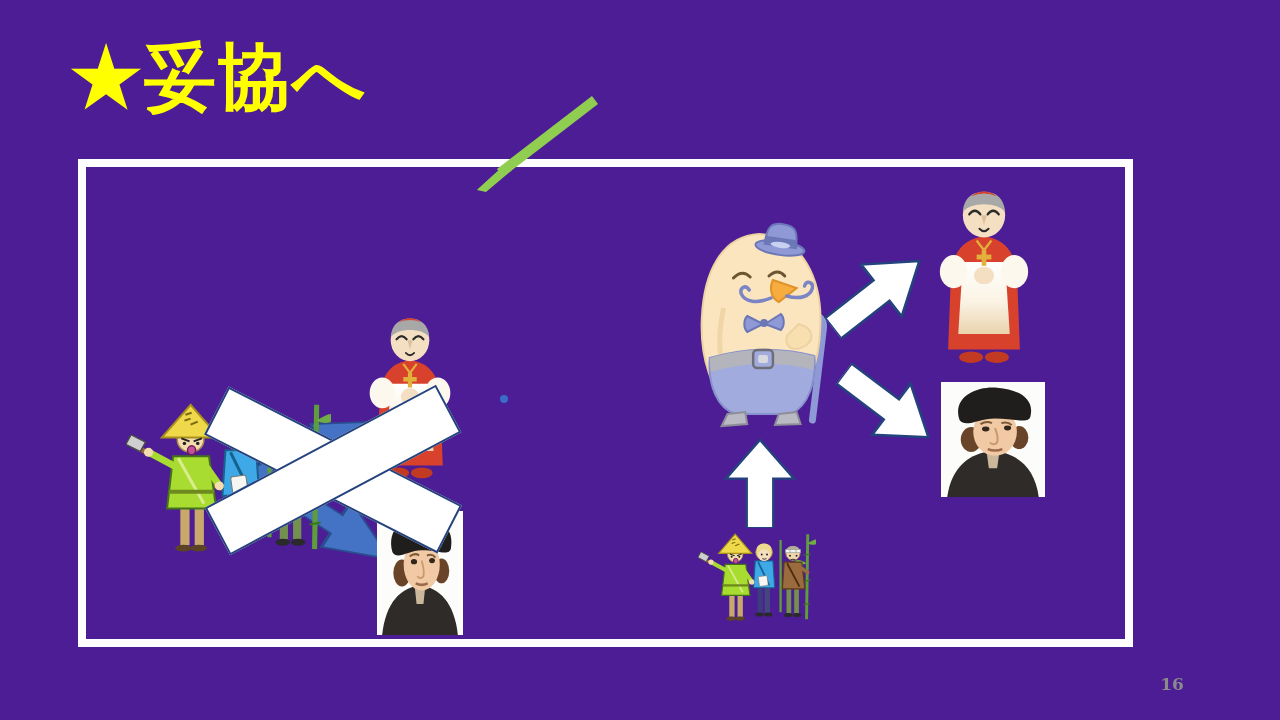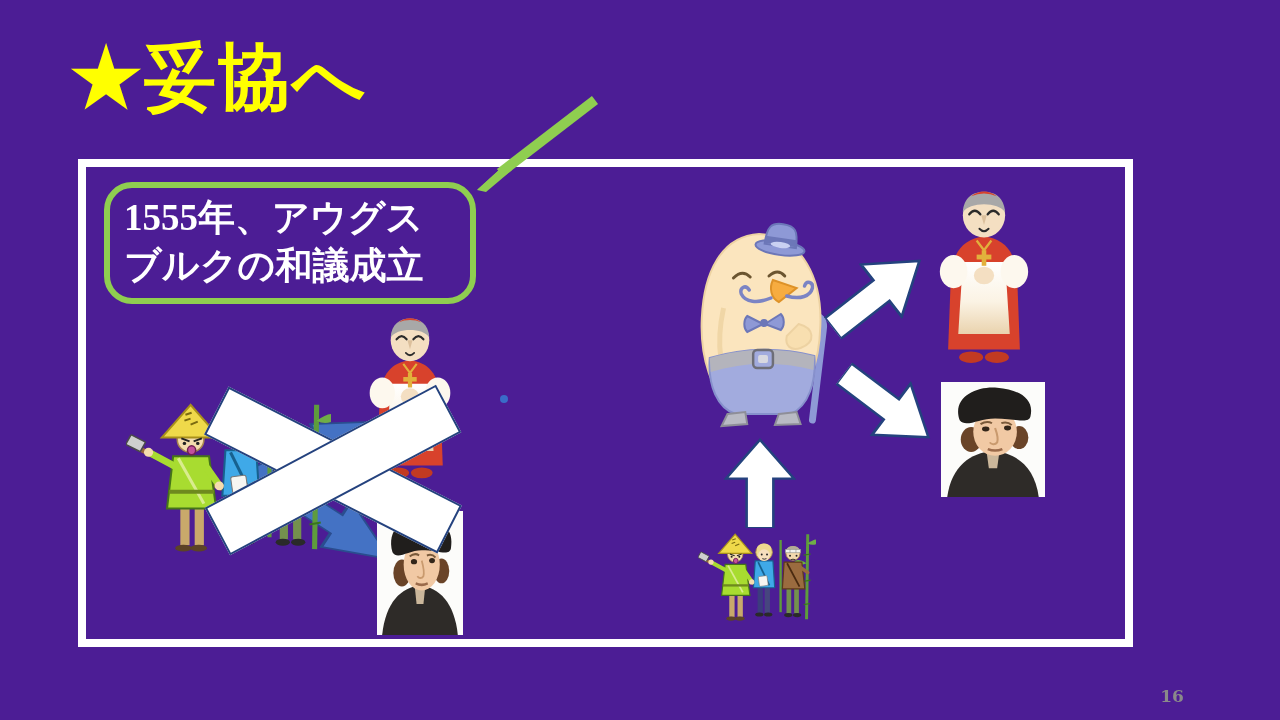--- a/index.html
+++ b/index.html
@@ -32,21 +32,21 @@
     padding:6px 14px 0 14px;
     font-family:"Liberation Serif",serif;
     font-size:37px;font-weight:bold;color:#FFFFFF;line-height:48px;
   }
   .callout span{display:block;}
   
   .green-arrow{left:462px;top:88px;width:145px;height:115px;z-index:12;}
   
   .pagenum{
     left:1150px;top:674px;width:44px;text-align:center;
-    font-family:"DejaVu Serif",serif;font-size:17px;font-weight:bold;color:#8A8A8A;margin-top:12px;
+    font-family:"DejaVu Serif",serif;font-size:17px;font-weight:bold;color:#8A8A8A;
   }
   
   .fig svg{width:100%;height:100%;display:block;}
   .peasants-left{left:126px;top:391px;width:205px;height:168px;z-index:2;}
   .cardinal-left{left:368px;top:313px;width:84px;height:168px;z-index:3;}
   .luther-left{left:377px;top:511px;width:86px;height:124px;z-index:4;}
   .bird{left:688px;top:218px;width:158px;height:210px;z-index:2;}
   .peasants-bottom{left:698px;top:526px;width:118px;height:99px;z-index:2;}
   .cardinal-right{left:938px;top:186px;width:92px;height:180px;z-index:2;}
   .luther-right{left:941px;top:382px;width:104px;height:115px;z-index:2;}
@@ -218,24 +218,20 @@
 
 
   <svg class="abs green-arrow" viewBox="0 0 145 115">
     <line x1="133" y1="12" x2="38" y2="85" stroke="#8FCE50" stroke-width="10"></line>
     <polygon points="15,102 43.6,75.9 27.8,96.5" fill="#8FCE50"></polygon>
     <polygon points="15,102 43.6,75.9 50,82 24,104" fill="#8FCE50"></polygon>
   </svg>
 
   <div class="abs frame"></div>
 
-  <div class="abs callout">
-    <span>1555年、アウグス</span>
-    <span>ブルクの和議成立</span>
-  </div>
 
   <div class="abs fig peasants-left">
     <svg viewBox="0 0 200 170" preserveAspectRatio="none">
         <use href="#sym-peasants"></use>
       </svg>
   </div>
 
   <svg class="abs block-arrow arrow-blue blue-arrow-1" viewBox="0 0 100 70" preserveAspectRatio="none">
       <use href="#sym-block-arrow"></use>
     </svg>

